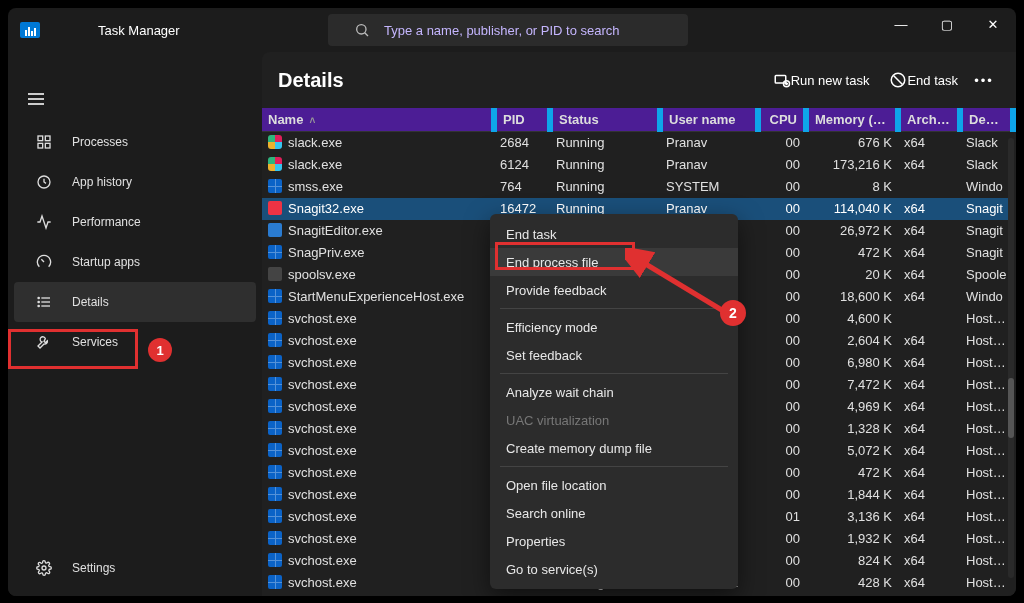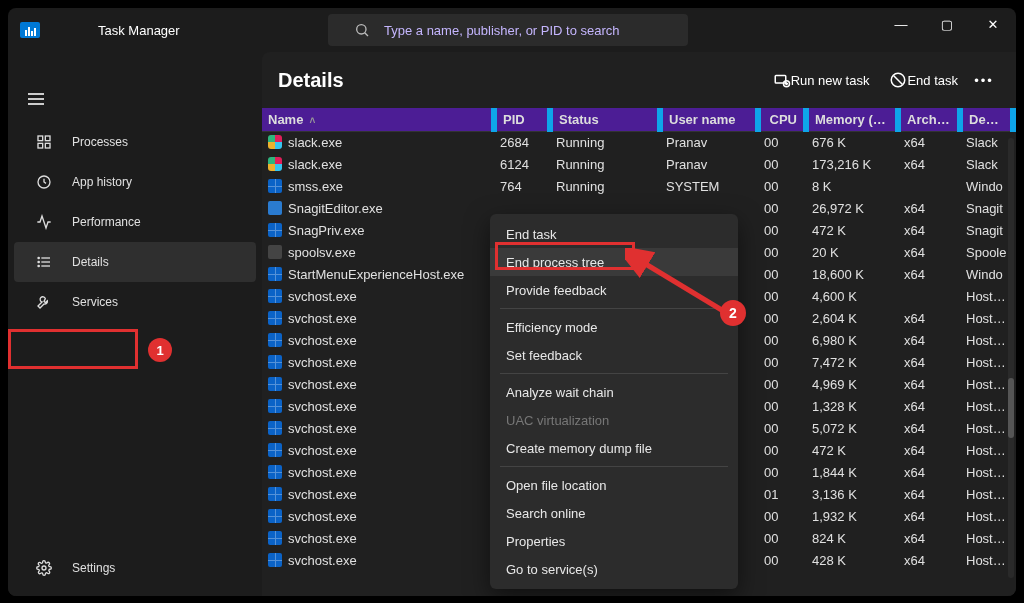--- a/index.html
+++ b/index.html
@@ -118,21 +118,21 @@
     text-align:left; font-weight:700; color:#ddd;
     padding:4px 6px; border-right:6px solid #0ea5e9; border-bottom:1px solid #333;
     background:#4c1d95;
     white-space:nowrap; overflow:hidden; text-overflow:ellipsis;
   }
   thead th.num { text-align:right; }
   tbody td {
     padding:2px 6px; white-space:nowrap; overflow:hidden; text-overflow:ellipsis;
     color:#e0e0e0;
   }
-  tbody td.num { text-align:left; }
+  tbody td.num { text-align:right; }
   tbody tr { height:22px; }
   tbody tr.selected { background:#1a4f7a; }
   tbody tr.selected td { color:#fff; }
   .proc-ic {
     display:inline-block; width:14px; height:14px;
     vertical-align:-2px; margin-right:6px; border-radius:2px;
   }
   .ic-slack { background: conic-gradient(#e01e5a 0 25%, #36c5f0 0 50%, #ecb22e 0 75%, #2eb67d 0); border-radius:3px; }
   .ic-win { background:#0b63c7; position:relative; }
   .ic-win::after{content:"";position:absolute;inset:0;background:linear-gradient(#fff,#fff) center/100% 1px no-repeat,linear-gradient(#fff,#fff) center/1px 100% no-repeat;opacity:.3;}
@@ -241,20 +241,30 @@
           </div>
         <span>App history</span>
       </div>
       <div class="side-item">
         <div class="side-ic">
             <svg width="16" height="16" viewBox="0 0 24 24" fill="none" stroke="#ddd" stroke-width="2">
               <polyline points="22 12 18 12 15 21 9 3 6 12 2 12"></polyline>
             </svg>
           </div>
         <span>Performance</span>
+      </div>
+      <div class="side-item">
+        <div class="side-ic">
+            <svg width="16" height="16" viewBox="0 0 24 24" fill="none" stroke="#ddd" stroke-width="2">
+              <path d="M12 2a10 10 0 0 0-7 17"></path>
+              <path d="M12 2a10 10 0 0 1 7 17"></path>
+              <line x1="12" y1="12" x2="8" y2="8"></line>
+            </svg>
+          </div>
+        <span>Startup apps</span>
       </div>
       <div class="side-item active">
         <div class="side-ic">
             <svg width="16" height="16" viewBox="0 0 24 24" fill="none" stroke="#ddd" stroke-width="2">
               <line x1="8" y1="6" x2="21" y2="6"></line>
               <line x1="8" y1="12" x2="21" y2="12"></line>
               <line x1="8" y1="18" x2="21" y2="18"></line>
               <circle cx="4" cy="6" r="1"></circle>
               <circle cx="4" cy="12" r="1"></circle>
               <circle cx="4" cy="18" r="1"></circle>
@@ -359,20 +369,30 @@
               <tr>
                 <td><span class="proc-ic ic-win"></span>smss.exe</td>
                 <td>764</td>
                 <td>Running</td>
                 <td>SYSTEM</td>
                 <td class="num">00</td>
                 <td class="num">8 K</td>
                 <td></td>
                 <td>Windo</td>
               </tr>
+              <tr class="selected">
+                <td><span class="proc-ic ic-snagit"></span>Snagit32.exe</td>
+                <td>16472</td>
+                <td>Running</td>
+                <td>Pranav</td>
+                <td class="num">00</td>
+                <td class="num">114,040 K</td>
+                <td>x64</td>
+                <td>Snagit</td>
+              </tr>
               <tr>
                 <td><span class="proc-ic ic-snagedit"></span>SnagitEditor.exe</td>
                 <td></td>
                 <td></td>
                 <td></td>
                 <td class="num">00</td>
                 <td class="num">26,972 K</td>
                 <td>x64</td>
                 <td>Snagit</td>
               </tr>
@@ -541,21 +561,21 @@
       </div>
     </div>
   </div>
 
   <div class="scrollbar"></div>
   <div class="scrollthumb"></div>
 </div>
 
 <div class="ctx">
   <div class="ctx-item">End task</div>
-  <div class="ctx-item hover">End process tree</div>
+  <div class="ctx-item hover">End process file</div>
   <div class="ctx-item">Provide feedback</div>
   <div class="ctx-sep"></div>
   <div class="ctx-item">Efficiency mode</div>
   <div class="ctx-item">Set feedback</div>
   <div class="ctx-sep"></div>
   <div class="ctx-item">Analyze wait chain</div>
   <div class="ctx-item disabled">UAC virtualization</div>
   <div class="ctx-item">Create memory dump file</div>
   <div class="ctx-sep"></div>
   <div class="ctx-item">Open file location</div>

